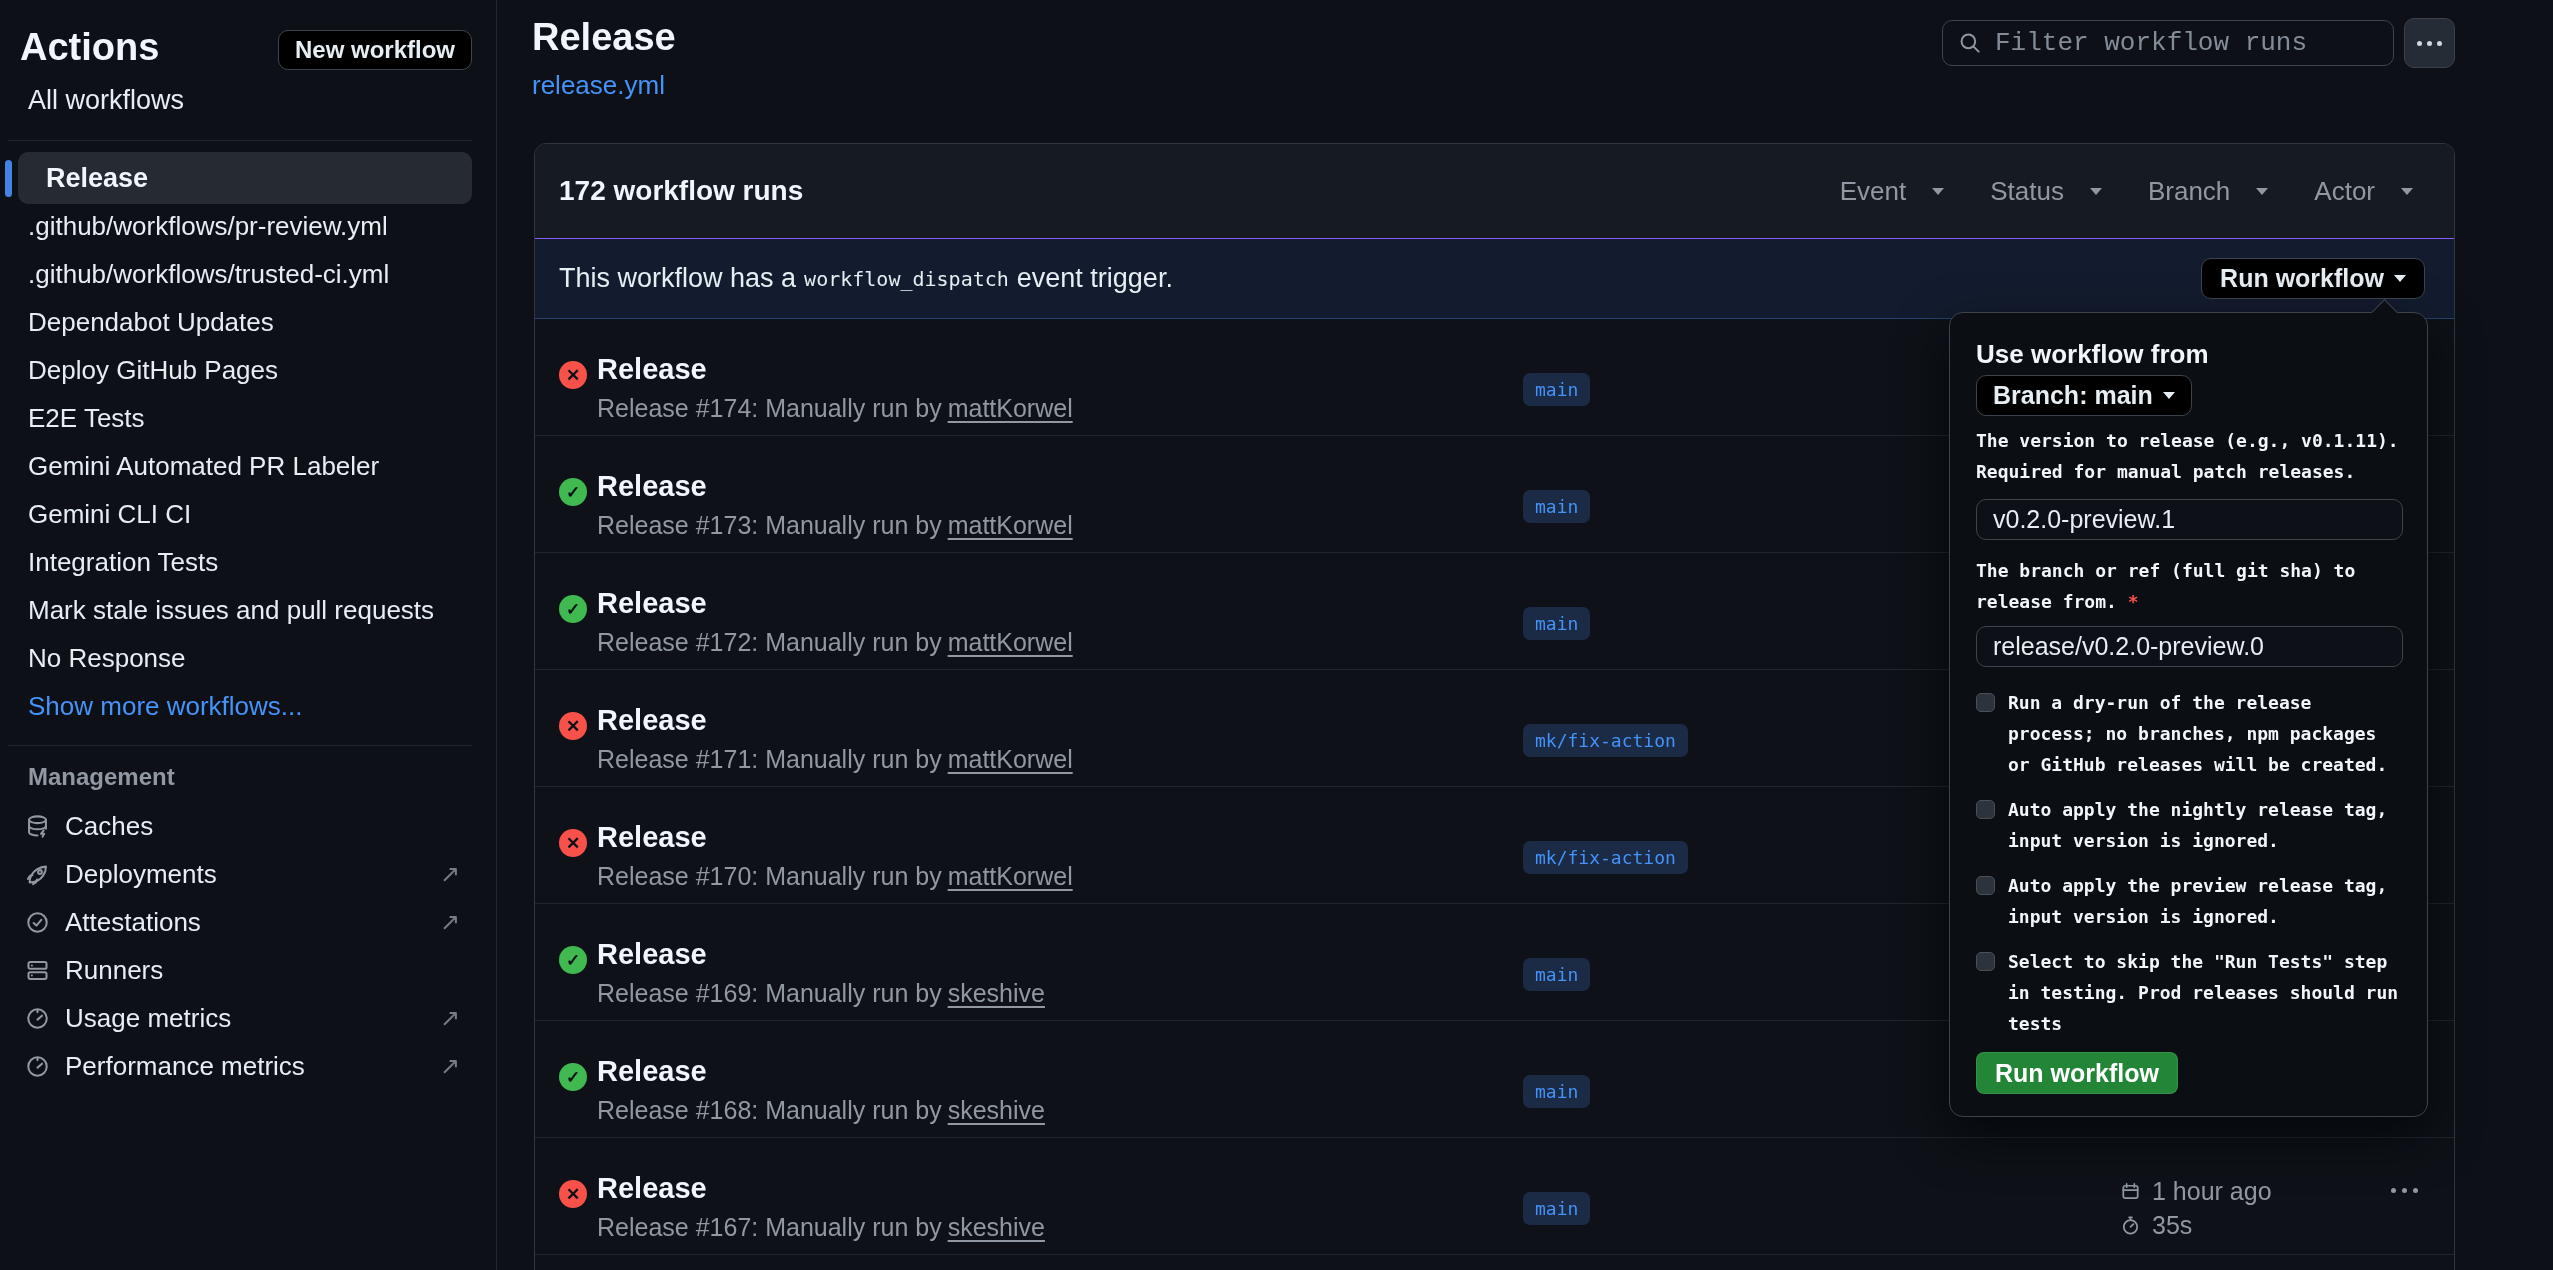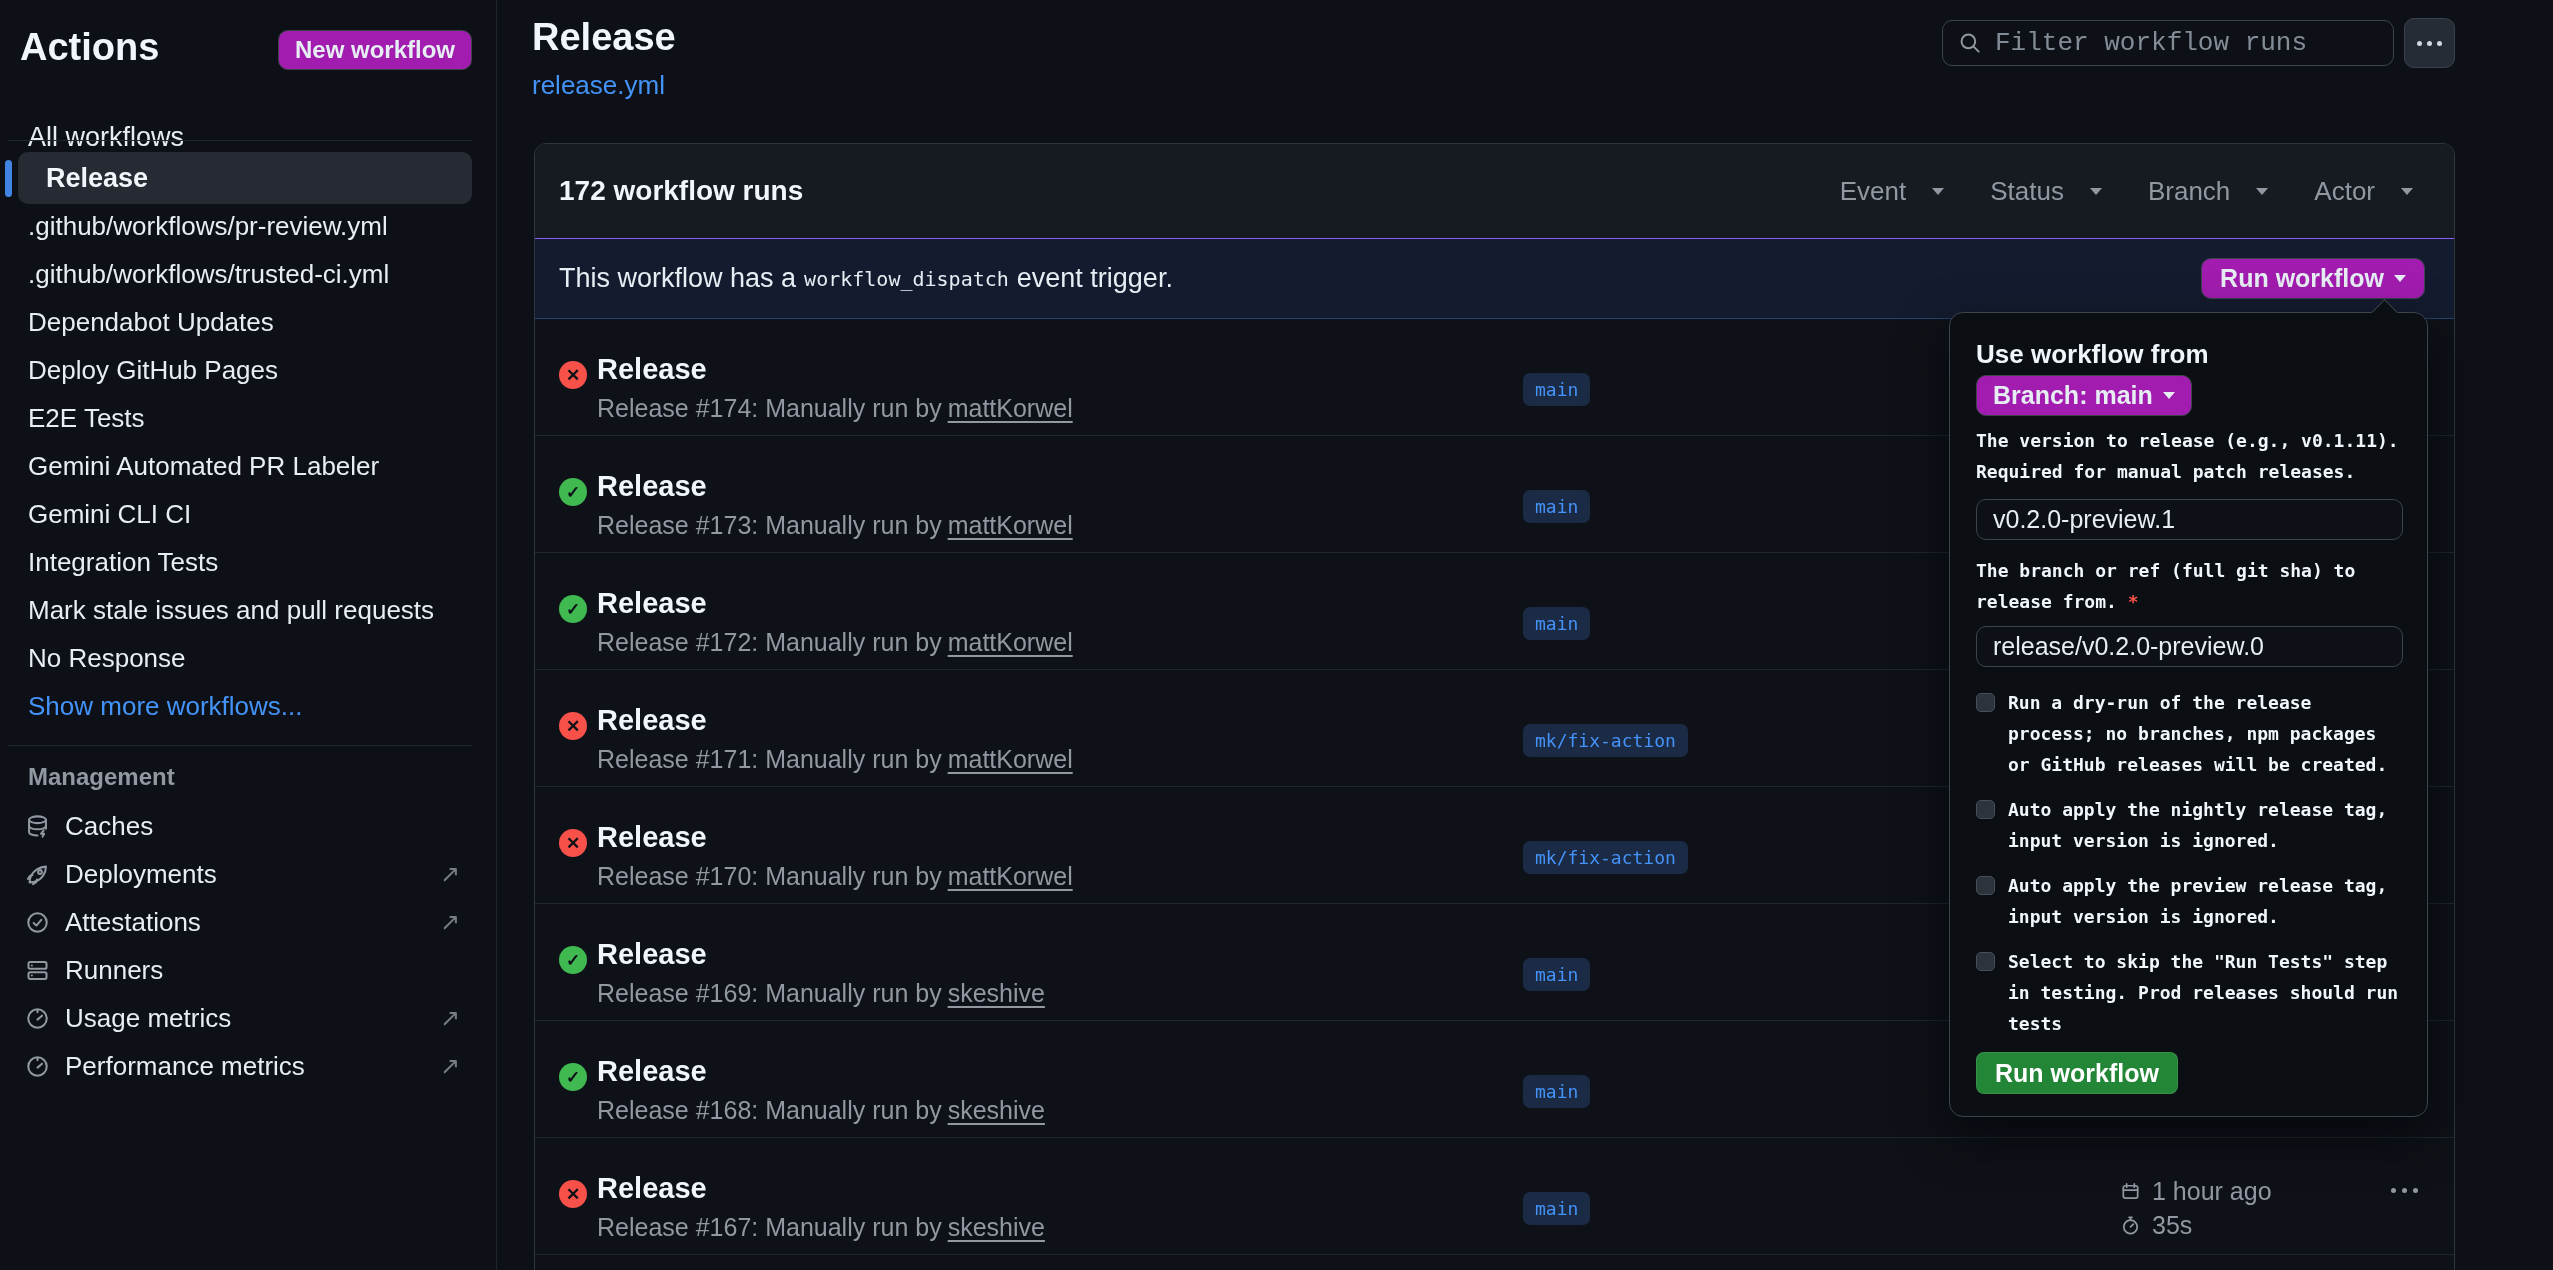--- a/index.html
+++ b/index.html
@@ -4,24 +4,24 @@
 <style>
   * { margin:0; padding:0; box-sizing:border-box; }
   html,body { width:2553px; height:1270px; overflow:hidden; background:#0d1117;
     font-family:"Liberation Sans", sans-serif; color:#e6edf3; }
   .mono { font-family:"DejaVu Sans Mono", monospace; }
 
   
   .sidebar { position:absolute; left:0; top:0; width:497px; height:1270px;
     border-right:1px solid #21262d; background:#0d1117; }
   .sb-title { position:absolute; left:20px; top:26px; font-size:38px; font-weight:bold; color:#f0f6fc; }
-  .btn { background:#a21caf; border:1px solid #3d444d; border-radius:10px; color:#e6edf3;
+  .btn { background:#000000; border:1px solid #3d444d; border-radius:10px; color:#e6edf3;
     font-weight:600; cursor:pointer; font-family:"Liberation Sans",sans-serif; }
   .btn-new { position:absolute; right:24px; top:30px; height:40px; padding:0 16px; font-size:24px; }
-  .all-wf { position:absolute; left:28px; top:85px; font-size:27px; color:#e6edf3; cursor:pointer;margin-top:37px; }
+  .all-wf { position:absolute; left:28px; top:85px; font-size:27px; color:#e6edf3; cursor:pointer; }
   .sb-div1 { position:absolute; left:8px; right:24px; top:140px; border-top:1px solid #21262d; }
   .sel-item { position:absolute; left:18px; right:24px; top:152px; height:52px;
     background:#262b33; border-radius:10px; display:flex; align-items:center; padding-left:28px;
     font-size:27px; font-weight:600; color:#f0f6fc; cursor:pointer; }
   .sel-bar { position:absolute; left:5px; top:160px; width:7px; height:37px; border-radius:4px; }
   .sb-list { position:absolute; left:28px; right:24px; top:202px; }
   .sb-item { height:48px; line-height:48px; font-size:26px; color:#e6edf3; cursor:pointer;
     white-space:nowrap; overflow:hidden; }
   .sb-more { color:#4493f8; }
   .sb-div2 { position:absolute; left:8px; right:24px; top:745px; border-top:1px solid #21262d; }

